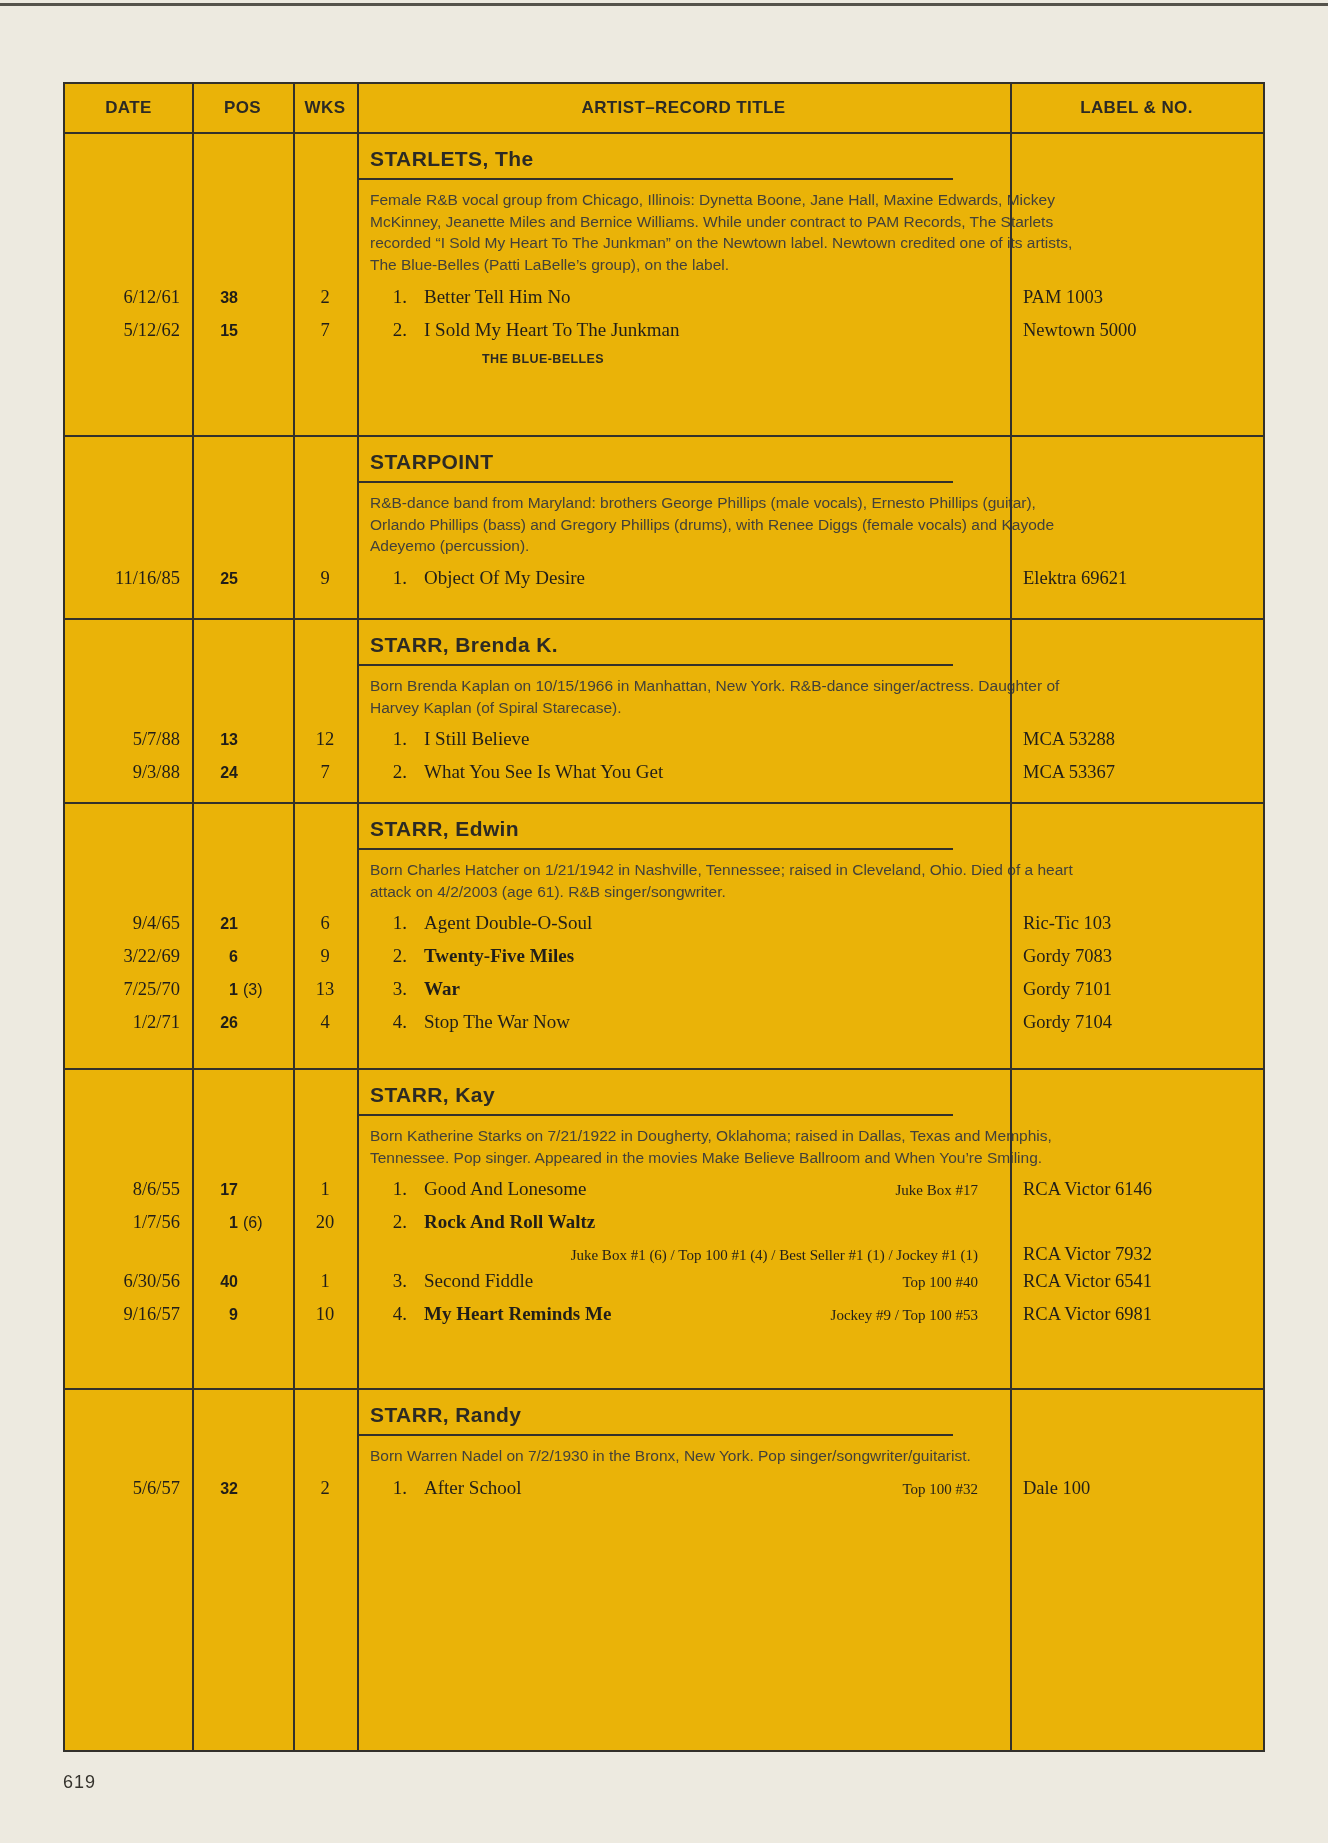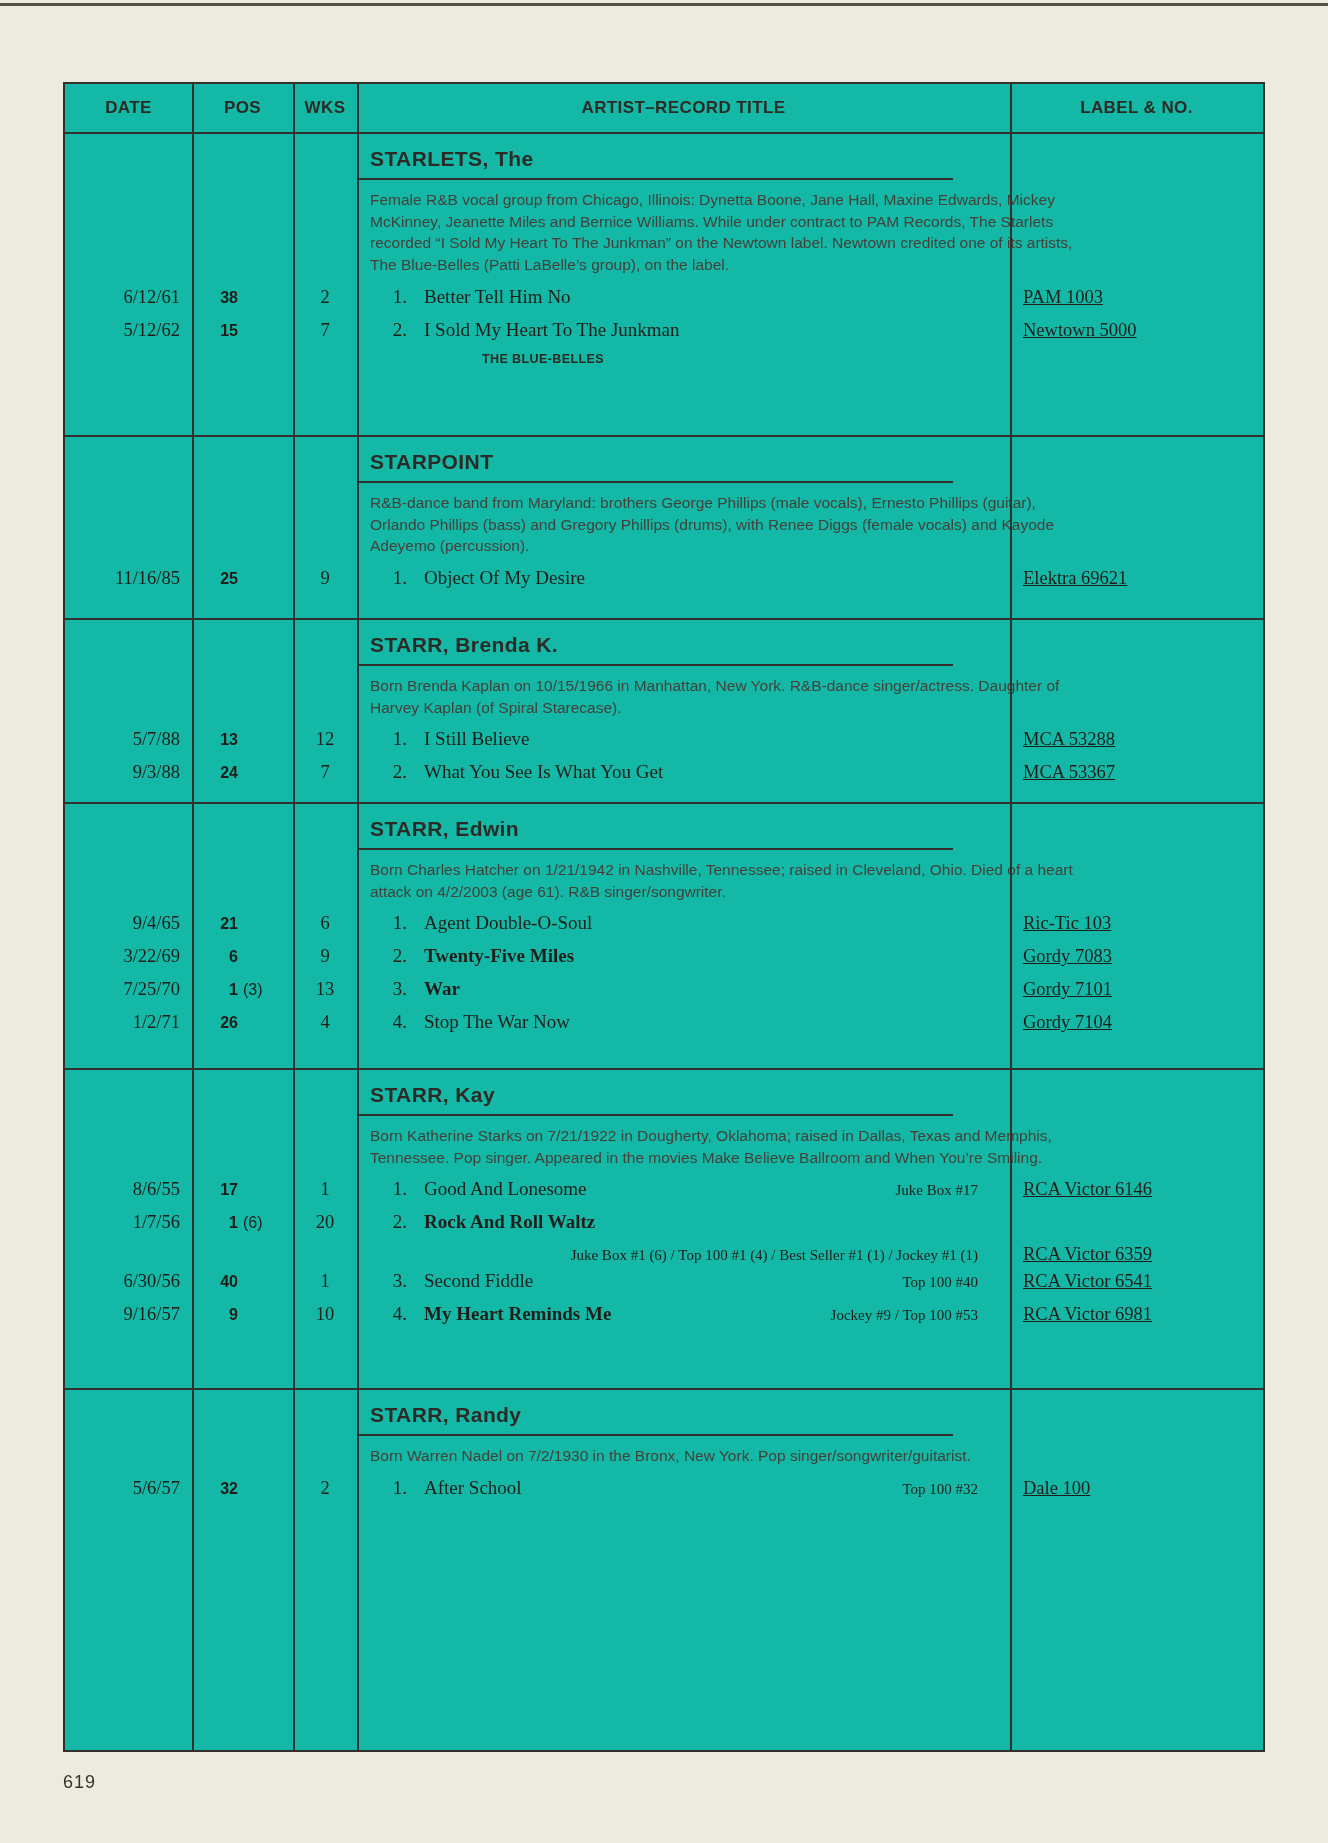--- a/index.html
+++ b/index.html
@@ -4,21 +4,21 @@
 <style>
   html,body{margin:0;padding:0;}
   body{
     width:1328px;height:1843px;position:relative;overflow:hidden;
     background:#edeae0;
     font-family:"Liberation Sans",sans-serif;color:#26231e;
   }
   .scan-edge{position:absolute;top:3px;left:0;width:100%;height:3px;background:#55534c;}
   .table{
     position:absolute;left:63px;top:82px;width:1202px;height:1670px;
-    border:2px solid #33312b;box-sizing:border-box;overflow:hidden;background:#14b8a6;
+    border:2px solid #33312b;box-sizing:border-box;overflow:hidden;background:#eab308;
   }
   .vline{position:absolute;top:0;bottom:0;width:2px;background:#33312b;z-index:5;}
   .v1{left:127px}.v2{left:228px}.v3{left:292px}.v4{left:945px}
   .thead{display:grid;grid-template-columns:127px 101px 64px 653px auto;height:48px;
     align-items:center;border-bottom:2px solid #33312b;}
   .th{text-align:center;font-weight:bold;font-size:17px;letter-spacing:.4px;color:#2c2a24;}
   .sec{box-sizing:content-box;}
   .bt{border-top:2px solid #33312b;}
   .s1{min-height:291px}.s2{min-height:181px}.s3{min-height:182px}
   .s4{min-height:264px}.s5{min-height:318px}.s6{min-height:372px}
@@ -40,21 +40,21 @@
   .titlecell{display:flex;align-items:baseline;padding-right:32px;
     font-family:"Liberation Serif",serif;font-size:19px;color:#211e19;}
   .num{width:50px;text-align:right;flex:none;margin-right:17px;}
   .t.b{font-weight:bold;}
   .tag{margin-left:auto;font-size:15px;padding-left:10px;white-space:nowrap;}
   .creditcell{padding-left:125px;font-family:"Liberation Sans",sans-serif;
     font-weight:bold;font-size:12.5px;letter-spacing:.4px;color:#2c2a24;}
   .tagsubcell{text-align:right;padding-right:32px;
     font-family:"Liberation Serif",serif;font-size:15px;color:#211e19;}
   .labelcell{padding-left:13px;font-family:"Liberation Serif",serif;
-    font-size:18.5px;color:#211e19;white-space:nowrap;text-decoration:underline;}
+    font-size:18.5px;color:#211e19;white-space:nowrap;}
   .pageno{position:absolute;top:1772px;left:63px;width:1202px;text-align:left;
     font-size:18px;letter-spacing:1px;color:#35332d;}
 </style>
 </head>
 <body>
 
 <div class="scan-edge"></div>
 
 <div class="table">
   <div class="vline v1"></div>
@@ -252,21 +252,21 @@
           <span class="t b">Rock And Roll Waltz</span>
           <span class="tag"></span>
         </div>
       <div class="labelcell"></div>
     </div>
     <div class="row subrow">
       <div class="date"></div>
       <div class="pos"></div>
       <div class="wks"></div>
       <div class="tagsubcell">Juke Box #1 (6) / Top 100 #1 (4) / Best Seller #1 (1) / Jockey #1 (1)</div>
-      <div class="labelcell">RCA Victor 6359</div>
+      <div class="labelcell">RCA Victor 7932</div>
     </div>
     <div class="row">
       <div class="date">6/30/56</div>
       <div class="pos">
           <span class="posn">40</span>
           <span class="runs"></span>
         </div>
       <div class="wks">1</div>
       <div class="titlecell">
           <span class="num">3.</span>

